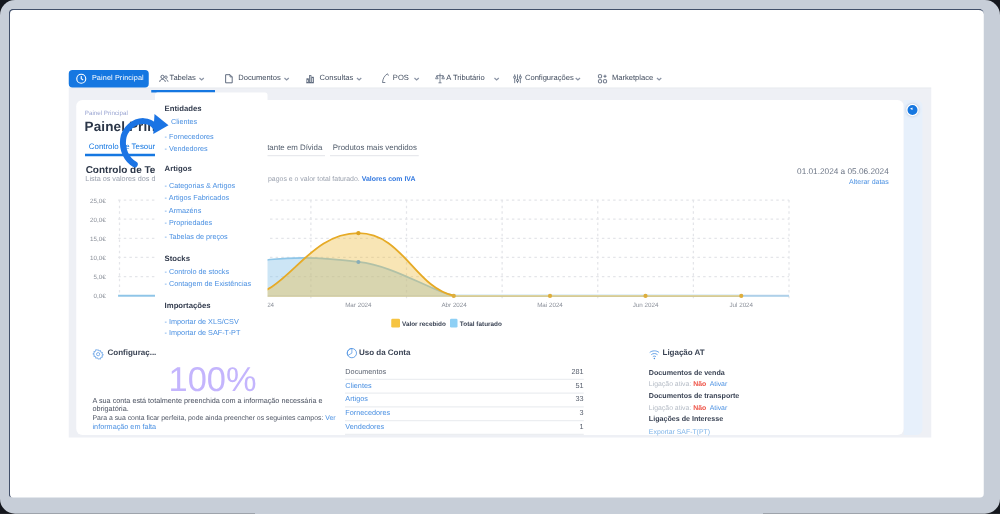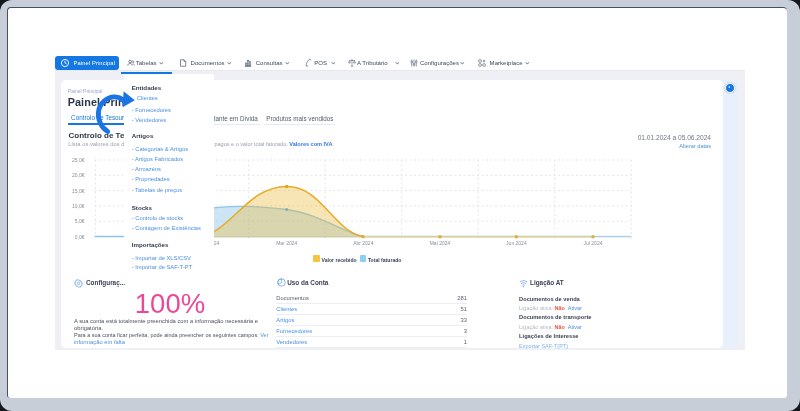--- a/index.html
+++ b/index.html
@@ -30,21 +30,21 @@
 .tabline3 { left:264.1px; top:124.4px; width:71.1px; height:1px; background:#e8e9ed; }
 .h2 { left:68.5px; top:130.8px; font-size:8px; font-weight:bold; color:#2d3748; }
 .sub1 { left:68.3px; top:141.2px; font-size:5.8px; color:#9aa1ae; }
 .sub2 { left:214.4px; top:141.3px; font-size:5.55px; color:#9aa1ae; }
 .sub2 b { color:#3379e0; font-weight:bold; }
 .daterange { left:511px; top:133.5px; width:200px; text-align:right; font-size:6.6px; color:#6d7686; }
 .datelink { left:511px; top:143px; width:200px; text-align:right; font-size:5.6px; color:#4a90e2; }
 .legsq { top:255.4px; width:6.9px; height:6.9px; border-radius:1px; }
 .legtx { top:256.6px; font-size:5.1px; font-weight:bold; color:#3a4354; }
 .sech { font-size:6.4px; font-weight:bold; color:#3a4354; }
-.pct { left:64px; top:288px; width:212px; text-align:center; font-size:27.5px; color:#ec4899; letter-spacing:0px; }
+.pct { left:64px; top:288px; width:212px; text-align:center; font-size:27.5px; color:#c4b5fd; letter-spacing:0px; }
 .para { font-size:5.8px; color:#4a5160; }
 .para a { color:#4a90e2; text-decoration:none; }
 .row-label { font-size:5.8px; }
 .row-val { font-size:5.8px; color:#5a6270; text-align:right; }
 .rowline { left:276.3px; width:190.6px; height:1px; background:#eceef1; }
 .lig-b { left:519.1px; font-size:5.7px; font-weight:bold; color:#3a4354; }
 .lig-g { left:519.1px; font-size:5.5px; color:#b3bac4; }
 .lig-g .nao { color:#ee5246; font-weight:bold; }
 .lig-g .atv { color:#4a90e2; }
 .menu { left:124px; top:73.9px; width:90px; height:207px; background:#fff; border-radius:2px; }

